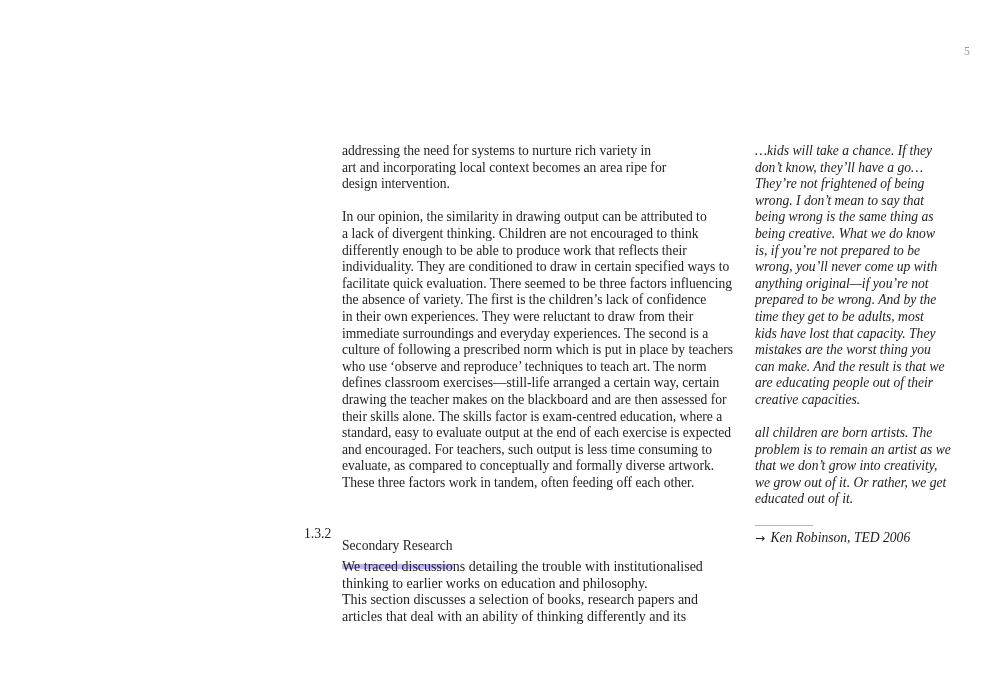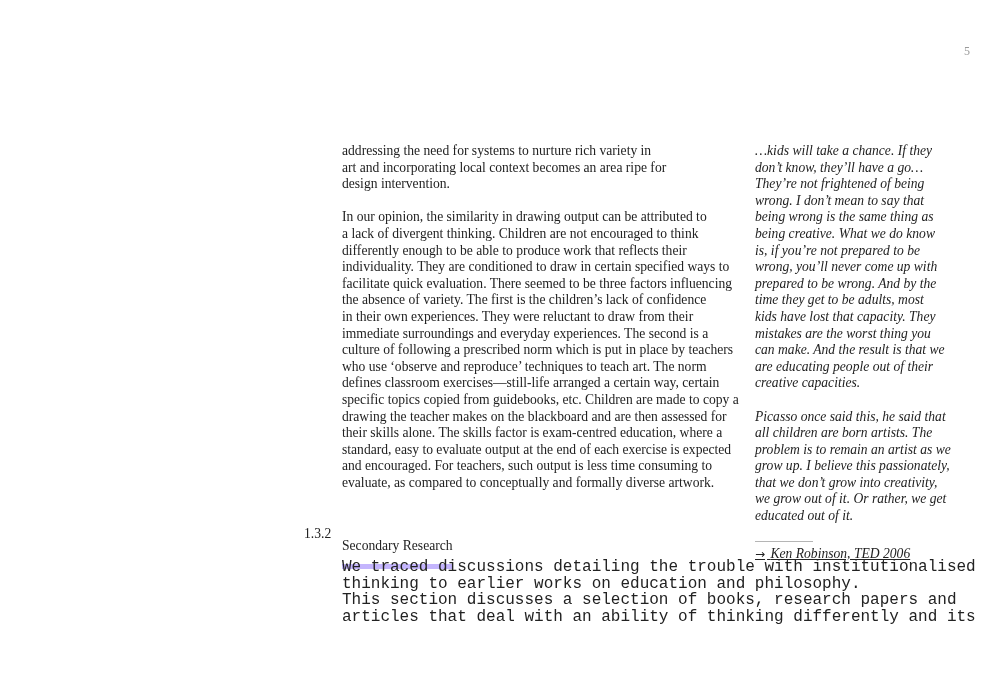--- a/index.html
+++ b/index.html
@@ -63,22 +63,22 @@
       top: 12px;
       white-space: nowrap;
       border-bottom: 5px solid #c4b5fd;
       padding-bottom: 9px;
     }
     .secondary {
       position: absolute;
       left: 342px;
       top: 559px;
       width: 410px;
-      font-family: Liberation Mono, monospace;
-      font-size: 16px;
+      font-family: Liberation Serif, serif;
+      font-size: 14px;
       line-height: 16.6px;
       color: #222222;
     }
     .secondary .line {
       display: block;
       white-space: nowrap;
     }
     .quote {
       position: absolute;
       left: 739px;
@@ -99,21 +99,20 @@
       margin: 0 0 16.6px 0;
     }
     .quote-rule {
       width: 58px;
       height: 0;
       border-top: 1px solid #b5b5b5;
       margin: 0 0 4px 0;
     }
     .attribution {
       white-space: nowrap;
-      text-decoration: underline;
     }
     .arrow-icon {
       font-style: normal;
       font-family: "DejaVu Sans", sans-serif;
       font-size: 12px;
       margin-right: 2px;
     }
   </style>
 </head>
 <body>
@@ -131,26 +130,26 @@
     <span class="line">a lack of divergent thinking. Children are not encouraged to think</span>
     <span class="line">differently enough to be able to produce work that reflects their</span>
     <span class="line">individuality. They are conditioned to draw in certain specified ways to</span>
     <span class="line">facilitate quick evaluation. There seemed to be three factors influencing</span>
     <span class="line">the absence of variety. The first is the children’s lack of confidence</span>
     <span class="line">in their own experiences. They were reluctant to draw from their</span>
     <span class="line">immediate surroundings and everyday experiences. The second is a</span>
     <span class="line">culture of following a prescribed norm which is put in place by teachers</span>
     <span class="line">who use ‘observe and reproduce’ techniques to teach art. The norm</span>
     <span class="line">defines classroom exercises—still-life arranged a certain way, certain</span>
-    <span class="line">specific topics copied from guidebooks, etc. Children are made to copy a</span>
     <span class="line">drawing the teacher makes on the blackboard and are then assessed for</span>
     <span class="line">their skills alone. The skills factor is exam-centred education, where a</span>
     <span class="line">standard, easy to evaluate output at the end of each exercise is expected</span>
     <span class="line">and encouraged. For teachers, such output is less time consuming to</span>
     <span class="line">evaluate, as compared to conceptually and formally diverse artwork.</span>
+    <span class="line">These three factors work in tandem, often feeding off each other.</span>
   </p>
 </div>
 
 <div class="section-heading">
   <span class="section-number">1.3.2</span>
   <span class="section-title">Secondary Research</span>
 </div>
 
 <div class="secondary">
   <span class="line">We traced discussions detailing the trouble with institutionalised</span>
@@ -162,33 +161,32 @@
 <div class="quote">
   <p>
     <span class="line">…kids will take a chance. If they</span>
     <span class="line">don’t know, they’ll have a go…</span>
     <span class="line">They’re not frightened of being</span>
     <span class="line">wrong. I don’t mean to say that</span>
     <span class="line">being wrong is the same thing as</span>
     <span class="line">being creative. What we do know</span>
     <span class="line">is, if you’re not prepared to be</span>
     <span class="line">wrong, you’ll never come up with</span>
+    <span class="line">anything original—if you’re not</span>
     <span class="line">prepared to be wrong. And by the</span>
     <span class="line">time they get to be adults, most</span>
     <span class="line">kids have lost that capacity. They</span>
     <span class="line">mistakes are the worst thing you</span>
     <span class="line">can make. And the result is that we</span>
     <span class="line">are educating people out of their</span>
     <span class="line">creative capacities.</span>
   </p>
   <p>
-    <span class="line">Picasso once said this, he said that</span>
     <span class="line">all children are born artists. The</span>
     <span class="line">problem is to remain an artist as we</span>
-    <span class="line">grow up. I believe this passionately,</span>
     <span class="line">that we don’t grow into creativity,</span>
     <span class="line">we grow out of it. Or rather, we get</span>
     <span class="line">educated out of it.</span>
   </p>
   <div class="quote-rule"></div>
   <div class="attribution">
     <span class="arrow-icon">→</span>
     <span>Ken Robinson, TED 2006</span>
   </div>
 </div>

